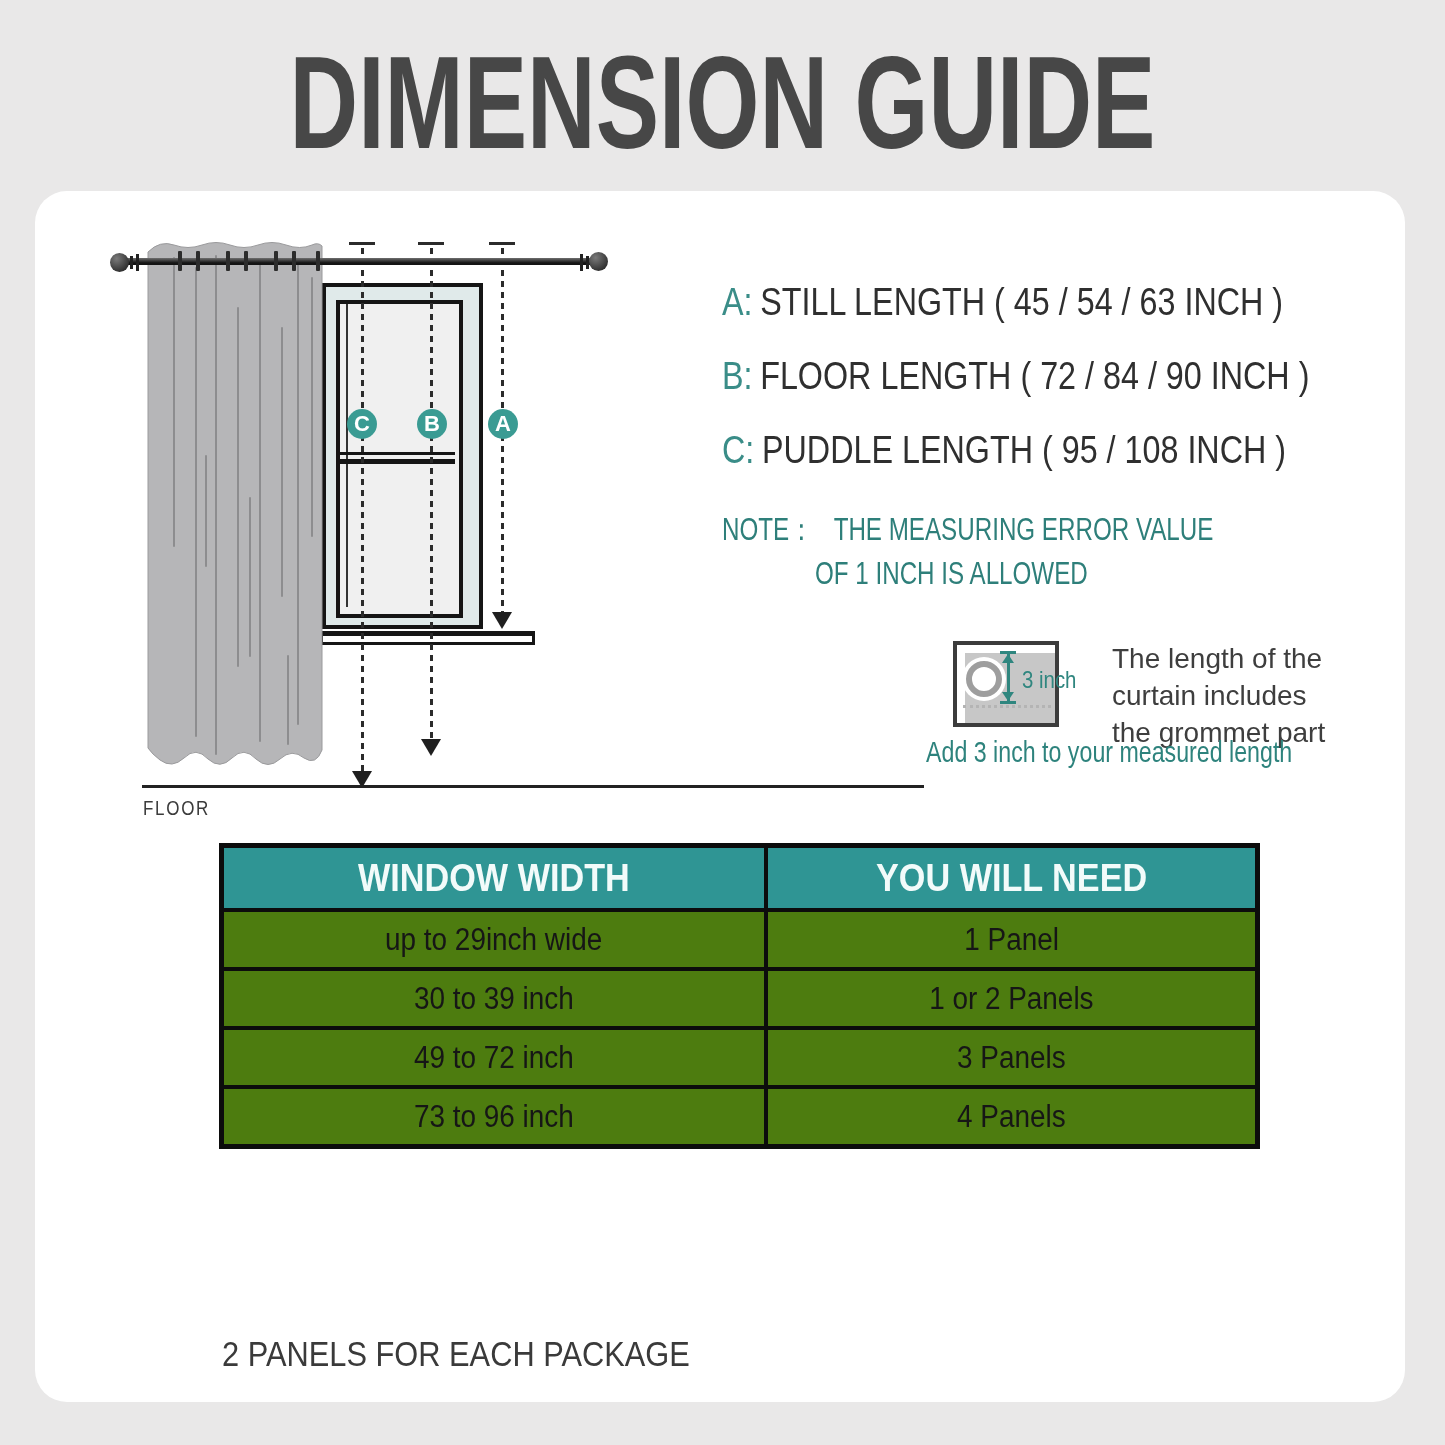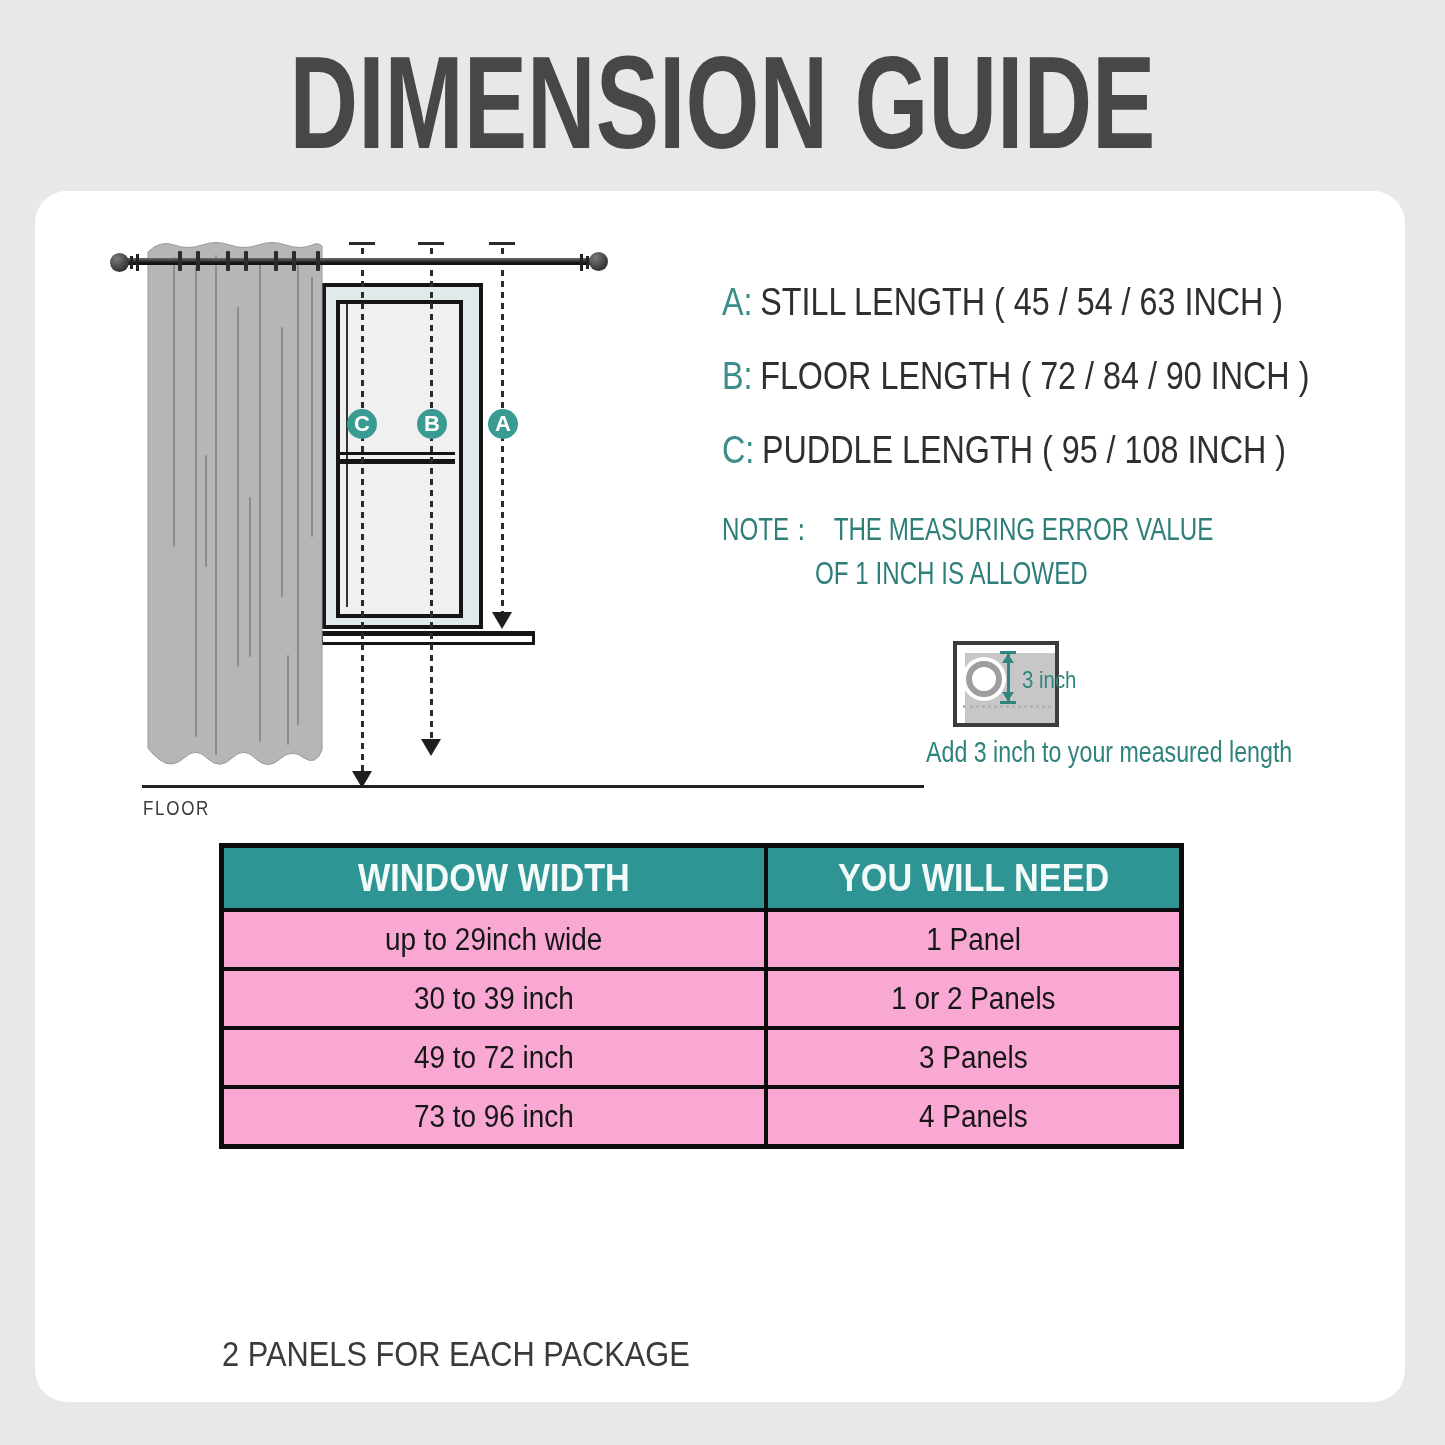--- a/index.html
+++ b/index.html
@@ -42,26 +42,26 @@
          background:#ffffff;box-shadow:0 0 0 4px #ffffff;}
   .gdot{left:6px;top:60px;width:88px;border-top:3px dotted #b4b4b4;}
   .tealbar{background:#2f867f;}
   .tri-up{width:0;height:0;border-left:6px solid transparent;border-right:6px solid transparent;border-bottom:9px solid #2f867f;}
   .tri-dn{width:0;height:0;border-left:6px solid transparent;border-right:6px solid transparent;border-top:9px solid #2f867f;}
   .ginch{left:1022px;top:666px;font-size:24px;color:#2f867f;transform:scaleX(0.85);transform-origin:left top;white-space:nowrap;}
   .gcap{left:1112px;top:640px;font-size:28px;line-height:37px;color:#3e3e3e;white-space:nowrap;}
   .gtip{left:926px;top:738px;font-size:29px;color:#2e837d;line-height:1;white-space:nowrap;
         transform:scaleX(0.80);transform-origin:left top;}
   
-  table.size{position:absolute;left:219px;top:843px;width:965px;border-collapse:collapse;
+  table.size{position:absolute;left:219px;top:843px;width:1041px;border-collapse:collapse;
              border:5px solid #0c0c0c;table-layout:fixed;}
   table.size th{height:60px;background:#2f9594;border:4px solid #0c0c0c;color:#f2fbfa;
                 font-size:38px;font-weight:700;text-align:center;padding:0;}
   table.size td{height:55px;border:4px solid #0c0c0c;color:#161616;font-size:31px;
-                text-align:center;padding:0;background:#f9a8d4;}
+                text-align:center;padding:0;background:#4d7c0f;}
   .cx{display:inline-block;transform:scaleX(0.9);white-space:nowrap;}
   .col-w1{width:540px;}
   .footer-note{left:222px;top:1336px;font-size:35px;color:#3a3a3a;line-height:1;white-space:nowrap;
                transform:scaleX(0.88);transform-origin:left top;}
 </style>
 </head>
 <body>
 
 <div class="page">
 
@@ -150,20 +150,25 @@
     <div class="abs gfab"></div>
     <div class="abs gring"></div>
     <div class="abs gdot"></div>
     <div class="abs tealbar" style="left:43px;top:6px;width:16px;height:3px;"></div>
     <div class="abs tealbar" style="left:50px;top:9px;width:3px;height:48px;"></div>
     <div class="abs tri-up" style="left:45px;top:9px;"></div>
     <div class="abs tri-dn" style="left:45px;top:47px;"></div>
     <div class="abs tealbar" style="left:43px;top:56px;width:16px;height:3px;"></div>
   </div>
   <div class="abs ginch">3 inch</div>
+  <div class="abs gcap">
+    <div>The length of the</div>
+    <div>curtain includes</div>
+    <div>the grommet part</div>
+  </div>
   <div class="abs gtip">Add 3 inch to your measured length</div>
 
   <table class="size">
     <tbody>
         <tr>
       <th class="col-w1"><span class="cx" style="transform:scaleX(0.9);">WINDOW WIDTH</span></th>
       <th><span class="cx" style="transform:scaleX(0.9);">YOU WILL NEED</span></th>
     </tr>
     <tr>
       <td><span class="cx">up to 29inch wide</span></td>

